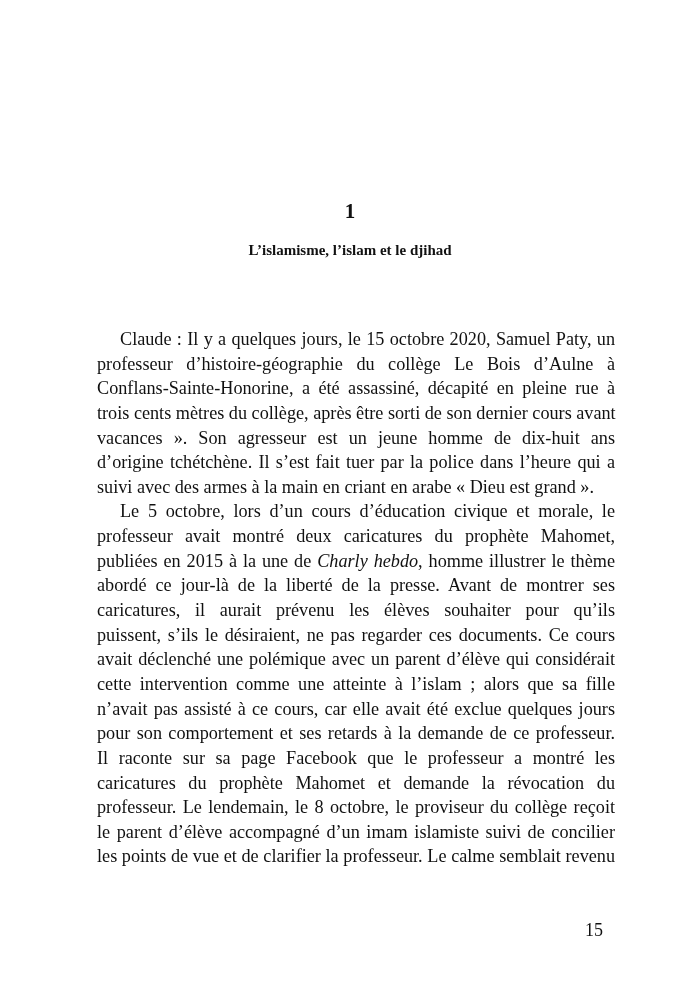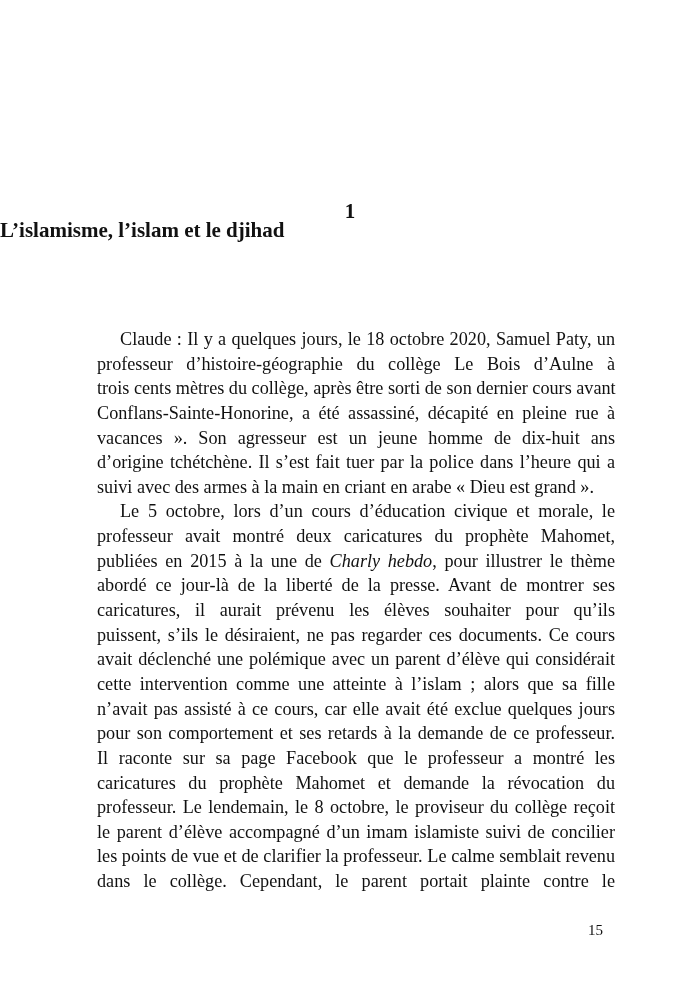--- a/index.html
+++ b/index.html
@@ -1,62 +1,61 @@
 <!DOCTYPE html>
 <html><head>
   <meta charset="utf-8">
   <style>
     html, body { margin: 0; padding: 0; background: #ffffff; }
     body { width: 700px; height: 992px; position: relative; overflow: hidden;
            font-family: "Liberation Serif", "DejaVu Serif", serif; color: #111; }
     .page { position: absolute; left: 0; top: 0; width: 700px; height: 992px; background: #fff; }
     .chapter-number { position: absolute; left: 0; width: 700px; top: 198px; text-align: center;
            font-weight: bold; font-size: 21px; line-height: 26px; }
-    .chapter-title { position: absolute; left: 0; width: 700px; top: 216px; text-align: left;
-           font-weight: bold; font-size: 21px; line-height: 28px; }
+    .chapter-title { position: absolute; left: 0; width: 700px; top: 236px; text-align: center;
+           font-weight: bold; font-size: 15px; line-height: 28px; }
     .body { position: absolute; left: 97px; top: 327px; width: 518px; }
     .line { display: block; font-size: 18.2px; line-height: 24.65px; height: 24.65px;
             text-align: justify; text-align-last: justify; white-space: nowrap; overflow: visible; }
     .line.last { text-align-last: left; }
     .line.indent { padding-left: 23px; }
     .line .j { display: block; }
     em { font-style: italic; }
-    .page-number { position: absolute; top: 919px; right: 97px; font-size: 15px; line-height: 22px; }
+    .page-number { position: absolute; top: 919px; right: 97px; font-size: 18px; line-height: 22px; }
   </style>
 </head>
 <body>
 
 <div class="page">
   <div class="chapter-number">1</div>
   <div class="chapter-title">L’islamisme, l’islam et le djihad</div>
 
   <div class="body">
 
-    <span class="line indent">Claude : Il y a quelques jours, le 18 octobre 2020, Samuel Paty, un</span>
+    <span class="line indent">Claude : Il y a quelques jours, le 15 octobre 2020, Samuel Paty, un</span>
     <span class="line">professeur d’histoire-géographie du collège Le Bois d’Aulne à</span>
+    <span class="line">Conflans-Sainte-Honorine, a été assassiné, décapité en pleine rue à</span>
     <span class="line">trois cents mètres du collège, après être sorti de son dernier cours avant</span>
-    <span class="line">Conflans-Sainte-Honorine, a été assassiné, décapité en pleine rue à</span>
     <span class="line">vacances ». Son agresseur est un jeune homme de dix-huit ans</span>
     <span class="line">d’origine tchétchène. Il s’est fait tuer par la police dans l’heure qui a</span>
     <span class="line last">suivi avec des armes à la main en criant en arabe « Dieu est grand ».</span>
 
     <span class="line indent">Le 5 octobre, lors d’un cours d’éducation civique et morale, le</span>
     <span class="line">professeur avait montré deux caricatures du prophète Mahomet,</span>
     <span class="line">
-        <span class="j"><span>publiées en 2015 à la une de </span><em>Charly hebdo</em><span>, pour illustrer le thème</span></span>
+        <span class="j"><span>publiées en 2015 à la une de </span><em>Charly hebdo</em><span>, homme illustrer le thème</span></span>
       </span>
     <span class="line">abordé ce jour-là de la liberté de la presse. Avant de montrer ses</span>
     <span class="line">caricatures, il aurait prévenu les élèves souhaiter pour qu’ils</span>
     <span class="line">puissent, s’ils le désiraient, ne pas regarder ces documents. Ce cours</span>
     <span class="line">avait déclenché une polémique avec un parent d’élève qui considérait</span>
     <span class="line">cette intervention comme une atteinte à l’islam ; alors que sa fille</span>
     <span class="line">n’avait pas assisté à ce cours, car elle avait été exclue quelques jours</span>
     <span class="line">pour son comportement et ses retards à la demande de ce professeur.</span>
     <span class="line">Il raconte sur sa page Facebook que le professeur a montré les</span>
     <span class="line">caricatures du prophète Mahomet et demande la révocation du</span>
     <span class="line">professeur. Le lendemain, le 8 octobre, le proviseur du collège reçoit</span>
     <span class="line">le parent d’élève accompagné d’un imam islamiste suivi de concilier</span>
     <span class="line">les points de vue et de clarifier la professeur. Le calme semblait revenu</span>
-    <span class="line">dans le collège. Cependant, le parent portait plainte contre le</span>
   </div>
 
   <div class="page-number">15</div>
 </div>
 
 </body></html>

